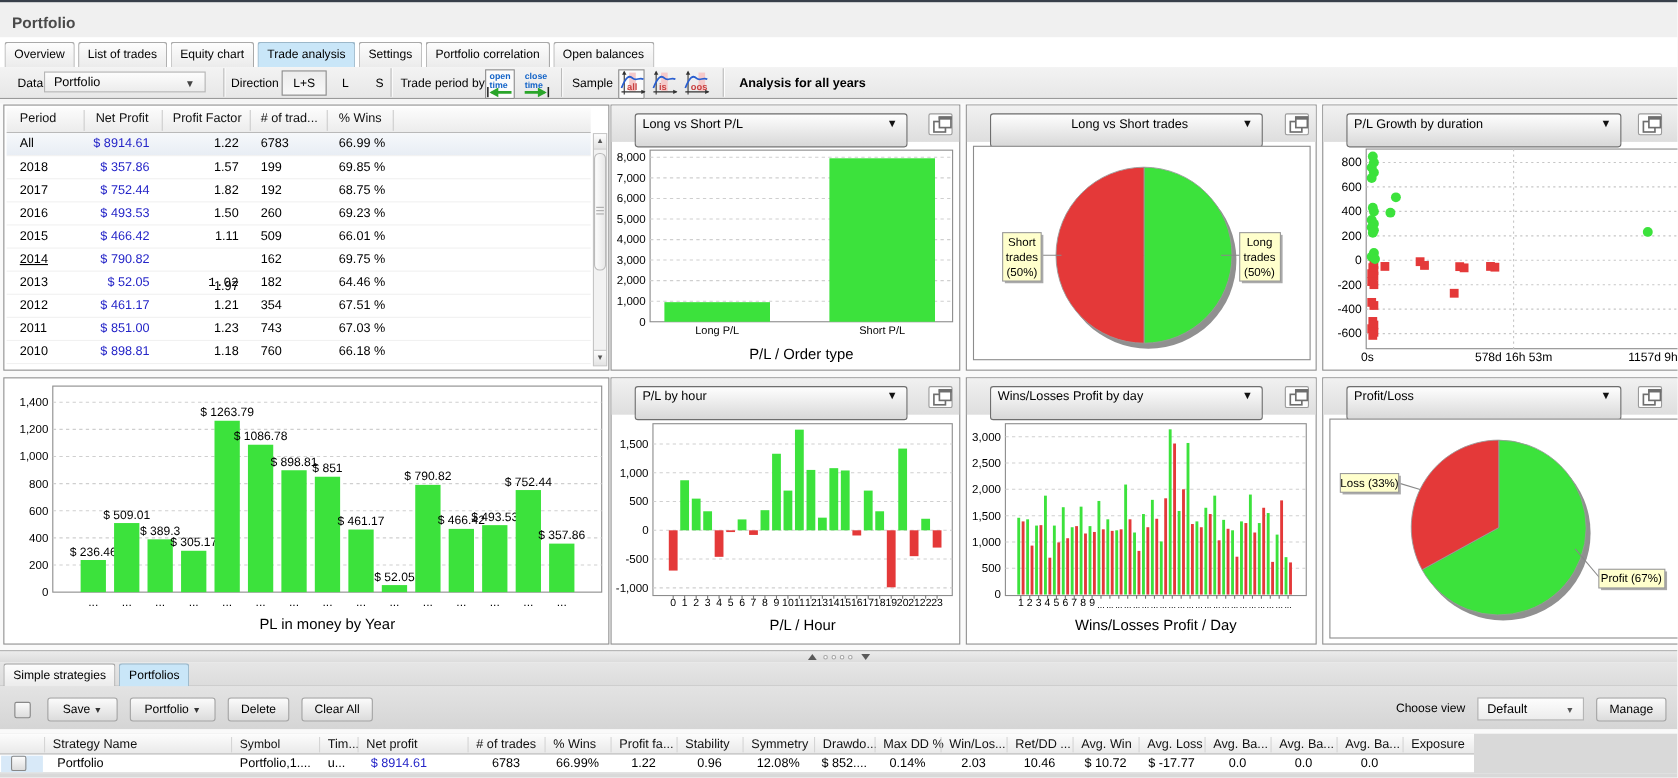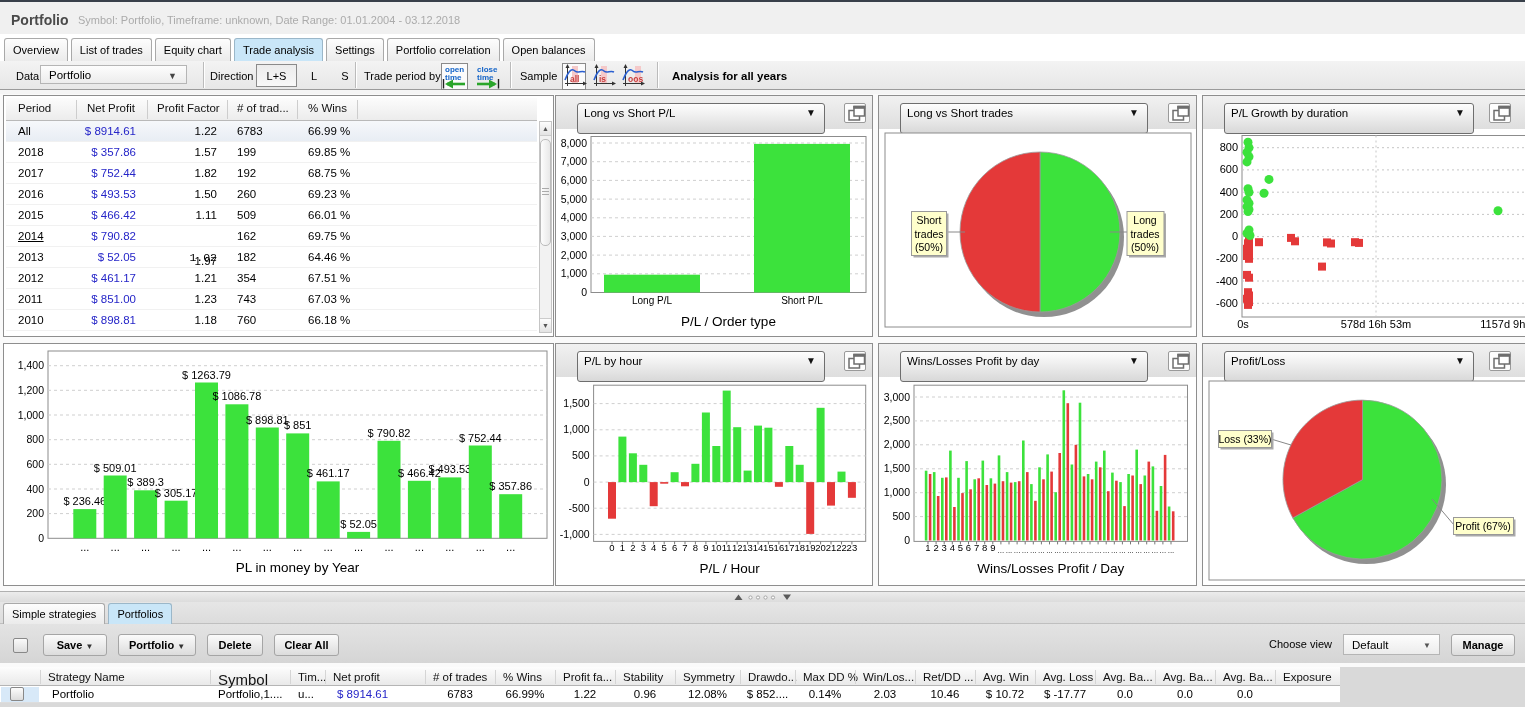--- a/index.html
+++ b/index.html
@@ -13,26 +13,25 @@
   padding:3px 0 0 6px; }
 .ddarr { position:absolute; right:8px; top:3px; font-size:10px; color:#111; }
 .cpy { position:absolute; width:22px; height:20px; background:#fdfdfd;
   border:1px solid #9a9a9a; border-radius:2px; padding:1px 0 0 1px; }
 .tab { display:inline-block; height:23px; line-height:22px; padding:0 8px;
   background:linear-gradient(#fdfdfd,#ebebeb); border:1px solid #a9a9a9; border-bottom:none;
   border-radius:3px 3px 0 0; font-size:11px; color:#000; margin-right:3px; }
 .tab.act { background:#c9e6f8; border-color:#9bb7c9; }
 .btn { display:inline-block; height:22px; line-height:21px;
   background:linear-gradient(#fbfbfb,#dcdcdc); border:1px solid #a5a5a5;
-  border-radius:3px; font-size:11px; color:#000; text-align:center; white-space:nowrap;font-weight:bold; }
+  border-radius:3px; font-size:11px; color:#000; text-align:center; white-space:nowrap; }
 .lbl { position:absolute; font-size:11px; color:#000; }
 </style></head><body>
 <div class="abs" style="left:0;top:0;width:1525px;height:34px;background:#f0f0f0;border-top:2px solid #38404a;">
  <span class="abs" style="left:11px;top:10px;font-size:14px;font-weight:bold;color:#4a4a4a;">Portfolio</span>
- <span class="abs" style="left:78px;top:12px;font-size:11px;color:#ababab;">Symbol: Portfolio, Timeframe: unknown, Date Range: 01.01.2004 - 03.12.2018</span>
 </div>
 <div class="abs" style="left:0;top:34px;width:1525px;height:27px;background:#fff;padding:4px 0 0 4px;white-space:nowrap;"><span class="tab">Overview</span><span class="tab">List of trades</span><span class="tab">Equity chart</span><span class="tab act">Trade analysis</span><span class="tab">Settings</span><span class="tab">Portfolio correlation</span><span class="tab">Open balances</span></div>
 <div class="abs" style="left:0;top:90px;width:1525px;height:5px;background:#f5f5f5;"></div>
 <div class="abs" style="left:0;top:61px;width:1525px;height:29px;background:linear-gradient(#f3f3f3,#e7e7e7);border-bottom:1px solid #9a9a9a;">
  <span class="lbl" style="left:16px;top:9px;">Data</span>
  <div class="abs" style="left:40px;top:4px;width:147px;height:19px;background:linear-gradient(#fdfdfd,#ececec);border:1px solid #b5b5b5;font-size:11.5px;padding:3px 0 0 8px;">Portfolio<span style="position:absolute;right:9px;top:5px;font-size:9px;color:#444;">▼</span></div>
  <div class="abs" style="left:203px;top:1px;width:1px;height:26px;background:#bbb;box-shadow:1px 0 0 #fff;"></div>
  <span class="lbl" style="left:210px;top:9px;">Direction</span>
  <div class="abs" style="left:256px;top:3px;width:41px;height:23px;border:1px solid #8a8a8a;background:linear-gradient(#ececec,#f8f8f8);font-size:11px;text-align:center;padding-top:5px;">L+S</div>
  <span class="lbl" style="left:304px;top:9px;width:20px;text-align:center;">L</span>
@@ -208,21 +207,21 @@
       <line x1="35" y1="14.0" x2="310" y2="14.0" stroke="#cfcfcf" stroke-dasharray="3,3"></line>
       <text x="31" y="17.5" text-anchor="end" font-size="10.5">8,000</text>
       <text x="31" y="167.0" text-anchor="end" font-size="10.5">0</text>
       <rect x="48" y="145.7" width="96" height="17.8" fill="#3ce23c"></rect>
       <rect x="198" y="14.9" width="96" height="148.6" fill="#3ce23c"></rect>
       <text x="96" y="175" text-anchor="middle" font-size="10">Long P/L</text>
       <text x="246" y="175" text-anchor="middle" font-size="10">Short P/L</text>
       <text x="172.5" y="197" text-anchor="middle" font-size="13.5">P/L / Order type</text>
     </svg>
   </div>
-<div class="panel" style="left:878px;top:95px;width:319px;height:242px;">
+<div class="panel" style="left:878px;top:95px;width:319px;height:242px;text-align:center;">
     <div class="phead"></div>
 <div class="dd" style="left:21px;top:7px;width:248px;">Long vs Short trades<span class="ddarr">▼</span></div>
     <div class="cpy" style="left:289px;top:7px;"><svg width="20" height="17" viewBox="0 0 20 17">
         <rect x="3" y="5.5" width="10.5" height="9.5" fill="#fff" stroke="#6e6e6e" stroke-width="1.5"></rect>
         <rect x="8" y="1.5" width="10.5" height="9.5" fill="#fff" stroke="#6e6e6e" stroke-width="1.5"></rect>
         <rect x="7.3" y="0.8" width="12" height="3" fill="#6e6e6e"></rect>
       </svg></div>
     <svg class="abs" style="left:0;top:33px" width="317" height="208">
       <rect x="6" y="4" width="306" height="194" fill="#fff" stroke="#8c8c8c"></rect>
       <circle cx="165" cy="108" r="80" fill="#909090"></circle>
@@ -675,21 +674,21 @@
  <span class="btn abs" style="left:1451px;top:10px;width:64px;">Manage</span>
 </div>
 <div class="abs" style="left:0;top:663px;width:1525px;height:4px;background:#fafafa;"></div>
 <div class="abs" style="left:0;top:667px;width:1525px;height:36px;background:#d9d9d9;">
     <div class="abs" style="left:0;top:0;width:1340px;height:19px;background:linear-gradient(#fdfdfd,#e9e9e9);border-bottom:1px solid #b5b5b5;"></div>
     <div class="abs" style="left:0;top:19px;width:1340px;height:17px;background:#fff;border-bottom:1px solid #ddd;"></div>
     <div class="abs" style="left:40px;top:3px;width:1px;height:14px;background:#d5d5d5;"></div>
     <div class="abs" style="left:48px;top:4px;font-size:11.5px;color:#111;white-space:nowrap;">Strategy Name</div>
     <div class="abs" style="left:52px;top:21px;font-size:11.5px;white-space:nowrap;">Portfolio</div>
     <div class="abs" style="left:210px;top:3px;width:1px;height:14px;background:#d5d5d5;"></div>
-    <div class="abs" style="left:218px;top:4px;font-size:15px;color:#111;white-space:nowrap;">Symbol</div>
+    <div class="abs" style="left:218px;top:4px;font-size:11px;color:#111;white-space:nowrap;">Symbol</div>
     <div class="abs" style="left:218px;top:21px;font-size:11.5px;white-space:nowrap;">Portfolio,1....</div>
     <div class="abs" style="left:290px;top:3px;width:1px;height:14px;background:#d5d5d5;"></div>
     <div class="abs" style="left:298px;top:4px;font-size:11.5px;color:#111;white-space:nowrap;">Tim...</div>
     <div class="abs" style="left:298px;top:21px;font-size:11.5px;white-space:nowrap;">u...</div>
     <div class="abs" style="left:325px;top:3px;width:1px;height:14px;background:#d5d5d5;"></div>
     <div class="abs" style="left:333px;top:4px;font-size:11.5px;color:#111;white-space:nowrap;">Net profit</div>
     <div class="abs" style="left:337px;top:21px;font-size:11.5px;color:#2525c8;white-space:nowrap;">$ 8914.61</div>
     <div class="abs" style="left:425px;top:3px;width:1px;height:14px;background:#d5d5d5;"></div>
     <div class="abs" style="left:433px;top:4px;font-size:11.5px;color:#111;white-space:nowrap;"># of trades</div>
     <div class="abs" style="left:425px;top:21px;width:70px;text-align:center;font-size:11.5px;white-space:nowrap;">6783</div>

